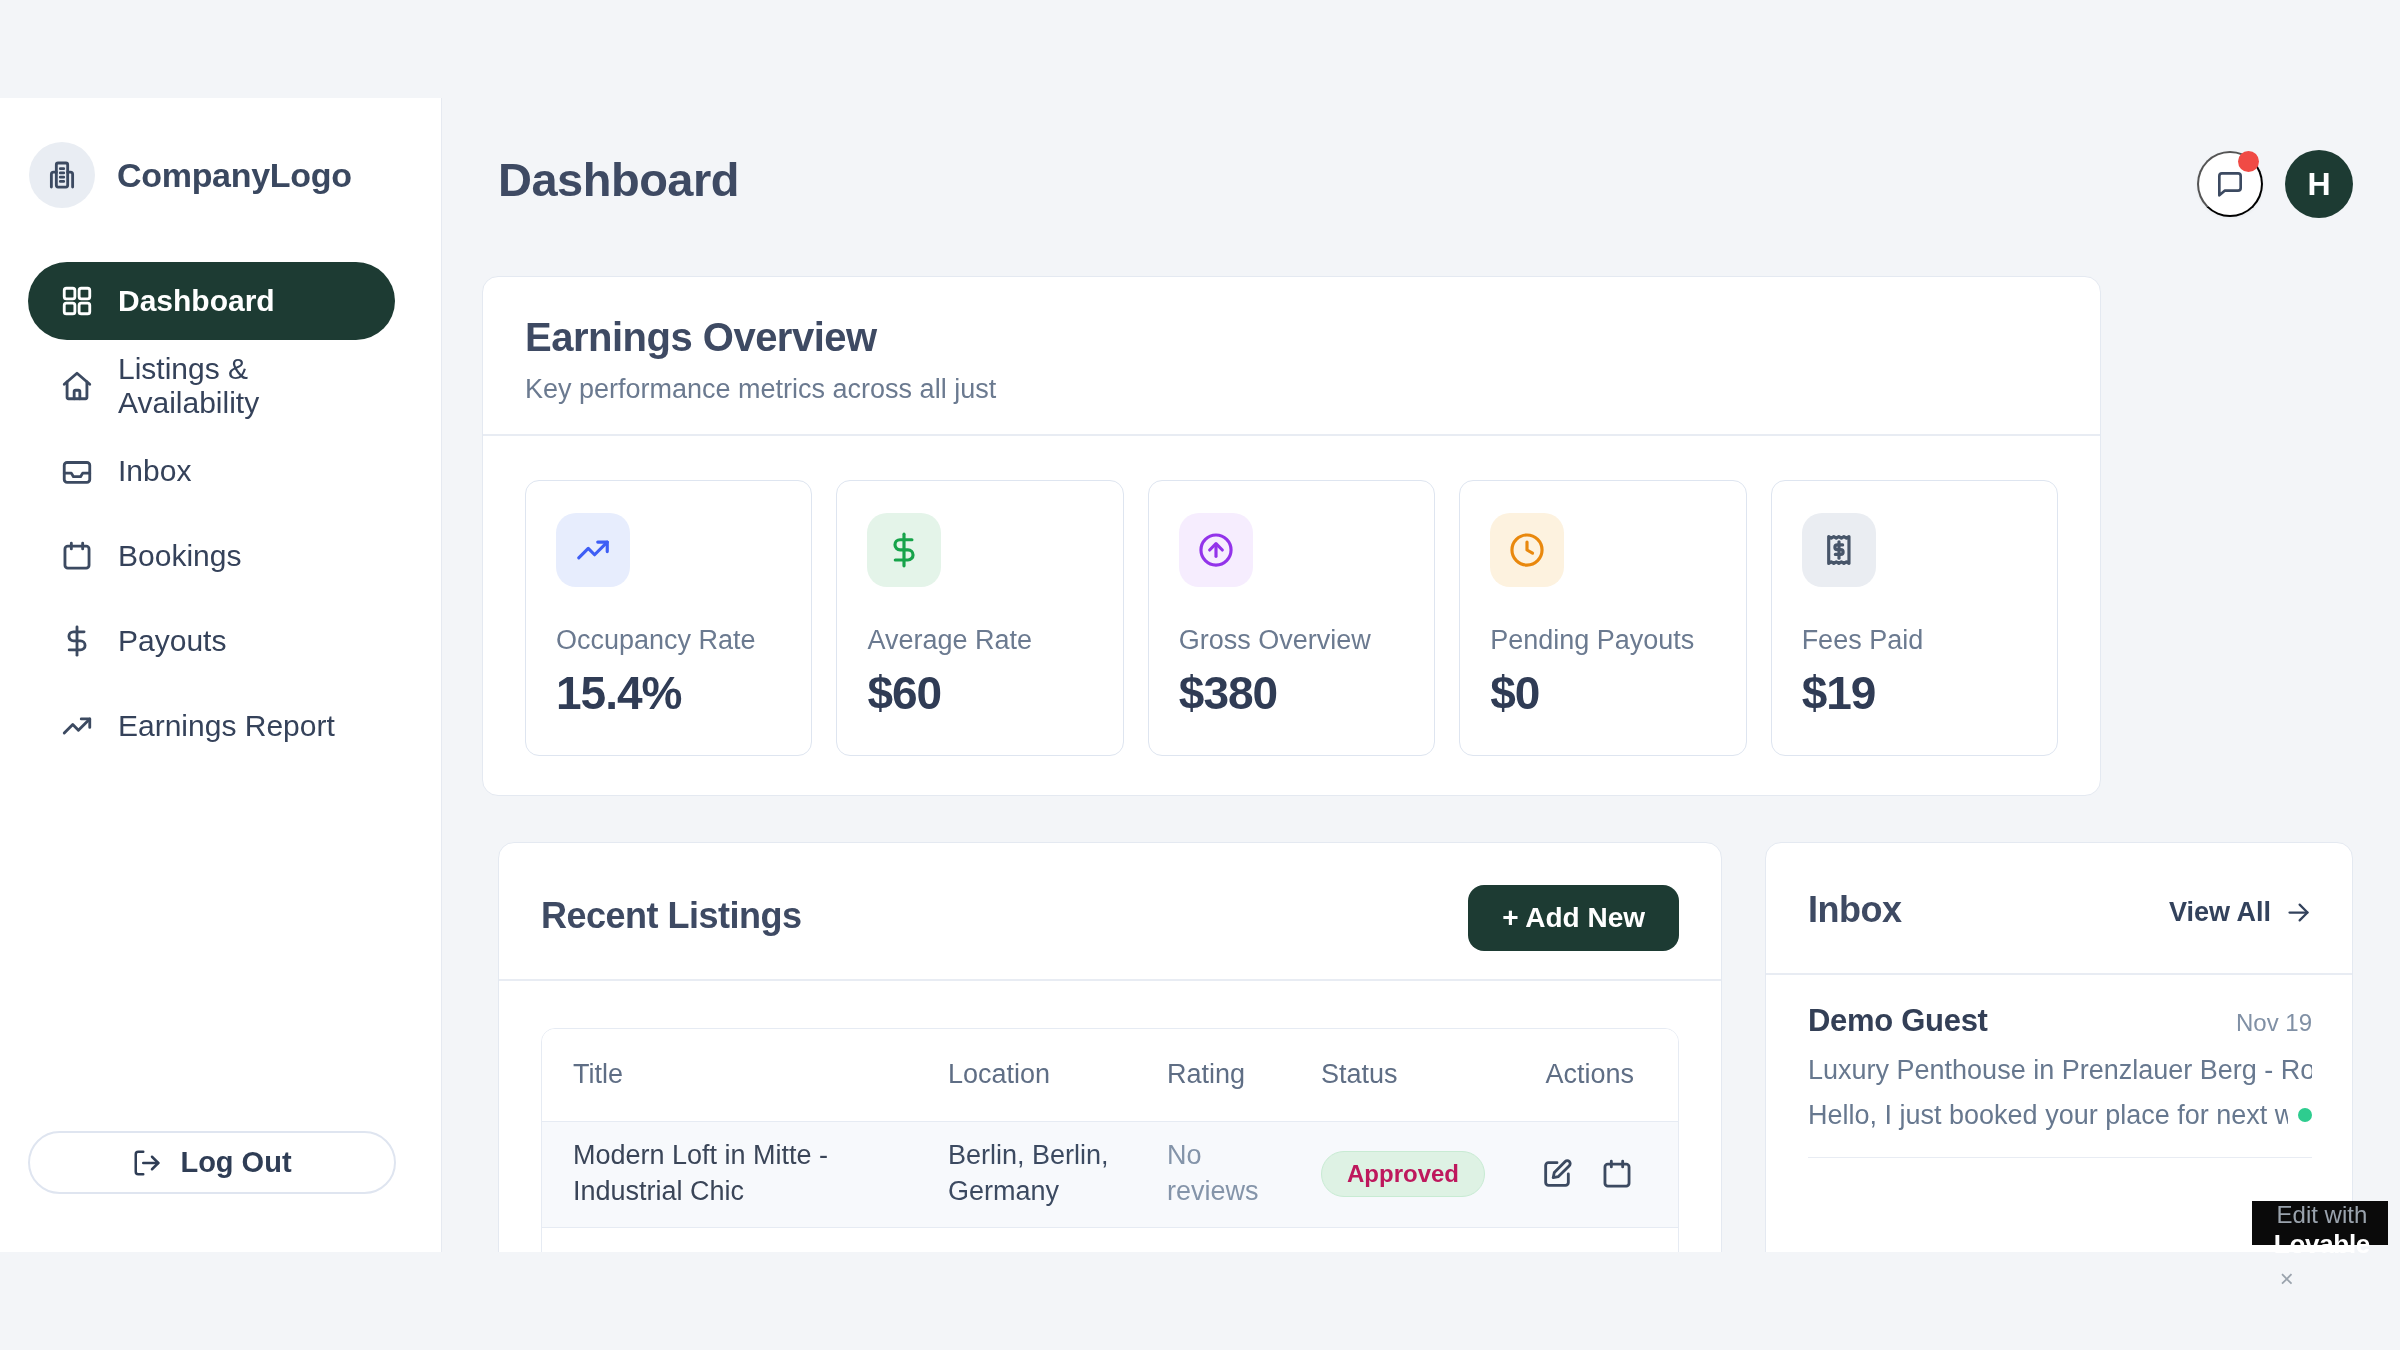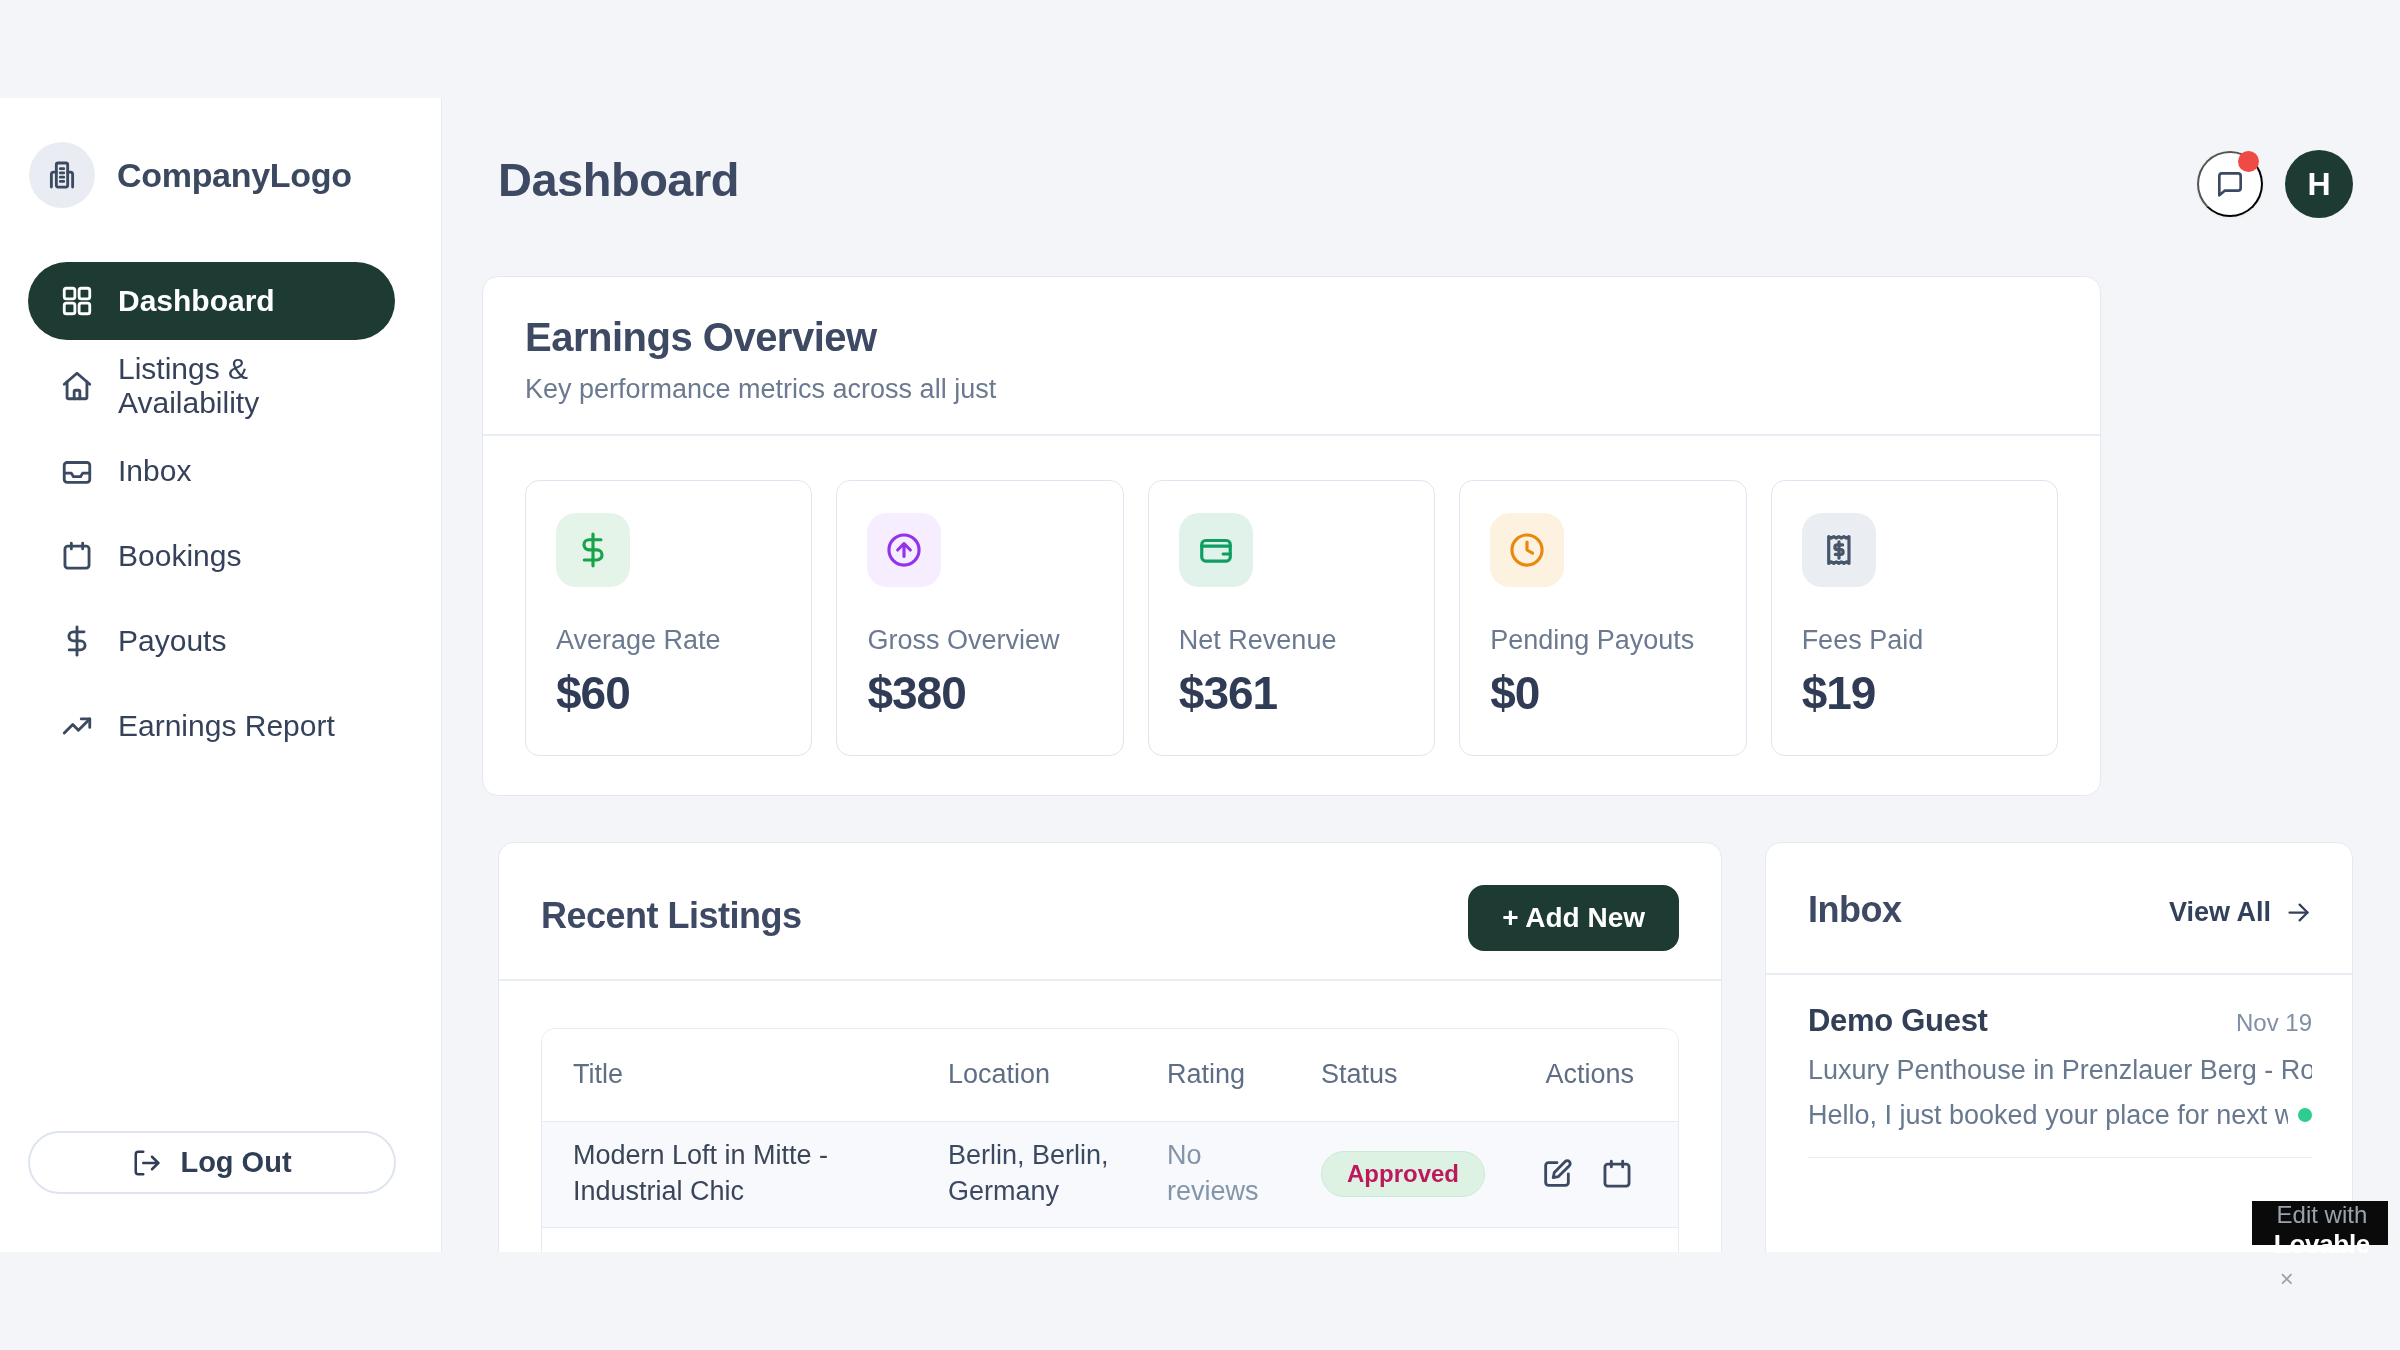--- a/index.html
+++ b/index.html
@@ -225,20 +225,30 @@
 
   <section class="card earnings-card">
     <div class="earnings-head">
       <div class="earnings-title">Earnings Overview</div>
       <div class="earnings-sub">Key performance metrics across all just</div>
     </div>
     <div class="card-divider"></div>
 
     <div class="metrics-row">
 
+      <div class="metric-card">
+        <div class="metric-tile" style="background: rgb(231, 237, 253); color: rgb(62, 94, 245);">
+          <svg viewBox="0 0 24 24" fill="none" stroke="currentColor" stroke-width="2" stroke-linecap="round" stroke-linejoin="round">
+            <path d="M3 17l6-6 4 4 8-8"></path>
+              <path d="M15 7h6v6"></path>
+          </svg>
+        </div>
+        <div class="metric-label">Occupancy Rate</div>
+        <div class="metric-value">15.4%</div>
+      </div>
 
       <div class="metric-card">
         <div class="metric-tile" style="background: rgb(228, 244, 233); color: rgb(22, 163, 74);">
           <svg viewBox="0 0 24 24" fill="none" stroke="currentColor" stroke-width="2" stroke-linecap="round" stroke-linejoin="round">
             <path d="M12 2v20"></path>
               <path d="M17 5.5H9.5a3.2 3.2 0 0 0 0 6.4h5a3.2 3.2 0 0 1 0 6.4H6.5"></path>
           </svg>
         </div>
         <div class="metric-label">Average Rate</div>
         <div class="metric-value">$60</div>
@@ -249,31 +259,20 @@
           <svg viewBox="0 0 24 24" fill="none" stroke="currentColor" stroke-width="2" stroke-linecap="round" stroke-linejoin="round">
             <circle cx="12" cy="12" r="9.5"></circle>
               <path d="m16 12-4-4-4 4"></path>
               <path d="M12 16V8.5"></path>
           </svg>
         </div>
         <div class="metric-label">Gross Overview</div>
         <div class="metric-value">$380</div>
       </div>
 
-      <div class="metric-card">
-        <div class="metric-tile" style="background: rgb(225, 242, 234); color: rgb(13, 158, 99);">
-          <svg viewBox="0 0 24 24" fill="none" stroke="currentColor" stroke-width="2" stroke-linecap="round" stroke-linejoin="round">
-            <rect x="3" y="6" width="18" height="13" rx="2.5"></rect>
-              <path d="M3 9.5h18"></path>
-              <path d="M16.5 14.5H21"></path>
-          </svg>
-        </div>
-        <div class="metric-label">Net Revenue</div>
-        <div class="metric-value">$361</div>
-      </div>
 
       <div class="metric-card">
         <div class="metric-tile" style="background: rgb(253, 242, 223); color: rgb(233, 136, 13);">
           <svg viewBox="0 0 24 24" fill="none" stroke="currentColor" stroke-width="2" stroke-linecap="round" stroke-linejoin="round">
             <circle cx="12" cy="12" r="9.5"></circle>
               <path d="M12 7v5l3.5 2"></path>
           </svg>
         </div>
         <div class="metric-label">Pending Payouts</div>
         <div class="metric-value">$0</div>

